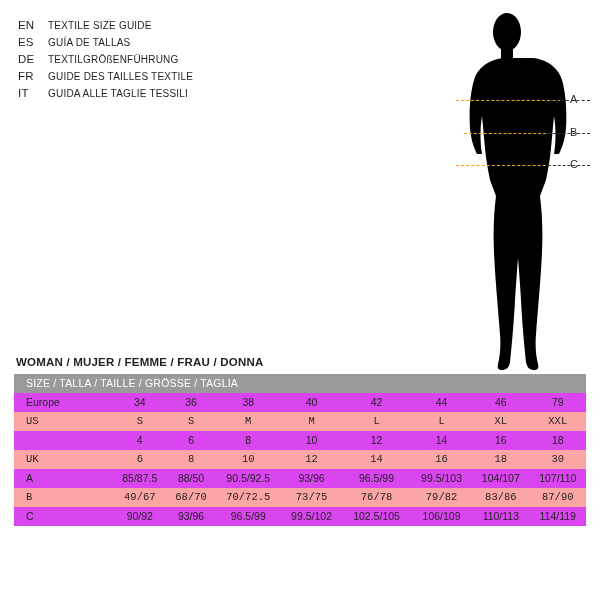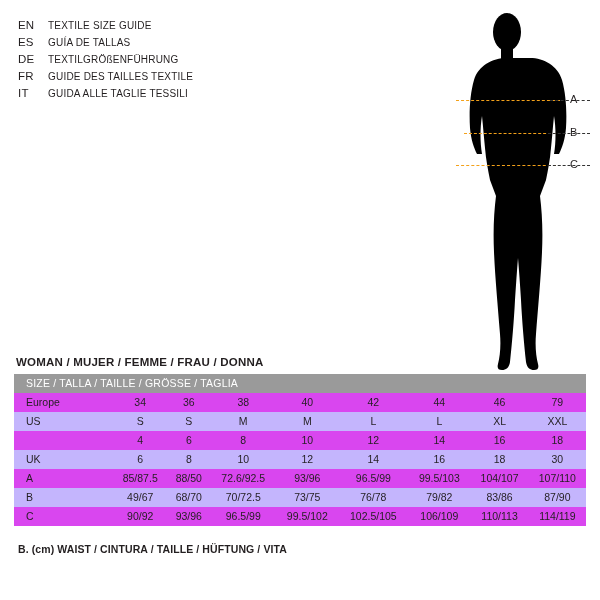--- a/index.html
+++ b/index.html
@@ -103,21 +103,22 @@
     color: #ffffff;
     font-weight: normal;
     text-align: left;
     font-size: 10.5px;
     letter-spacing: 0.2px;
   }
   tr.shade td {
     background: #d946ef;
   }
   tr.plain td {
-    background: #c4b5fd;
+    background: #fca5a5;
+    font-family: Liberation Mono, monospace;
   }
 
   
   .footnotes {
     position: absolute;
     left: 18px;
     top: 541px;
     width: 480px;
   }
   .footnote {
@@ -264,21 +265,21 @@
           <td>14</td>
           <td>16</td>
           <td>18</td>
           <td>30</td>
         </tr>
 
         <tr class="shade">
           <td class="rowhead">A</td>
           <td>85/87.5</td>
           <td>88/50</td>
-          <td>72.6/92.5</td>
+          <td>90.5/92.5</td>
           <td>93/96</td>
           <td>96.5/99</td>
           <td>99.5/103</td>
           <td>104/107</td>
           <td>107/110</td>
         </tr>
 
         <tr class="plain">
           <td class="rowhead">B</td>
           <td>49/67</td>
@@ -300,16 +301,15 @@
           <td>102.5/105</td>
           <td>106/109</td>
           <td>110/113</td>
           <td>114/119</td>
         </tr>
       </tbody>
     </table>
   </div>
 
   <div class="footnotes">
-    <div class="footnote">B. (cm) WAIST / CINTURA / TAILLE / HÜFTUNG / VITA</div>
   </div>
 
 </div>
 
 </body></html>

